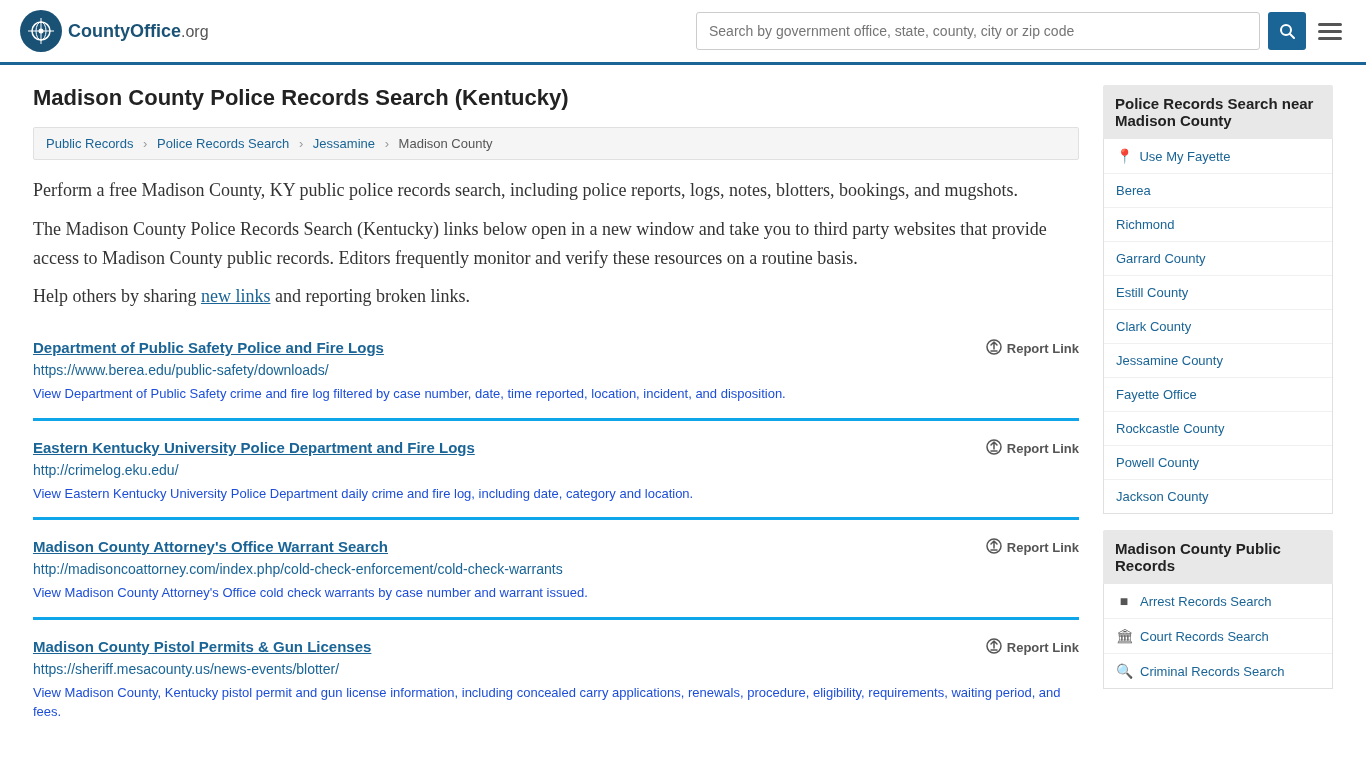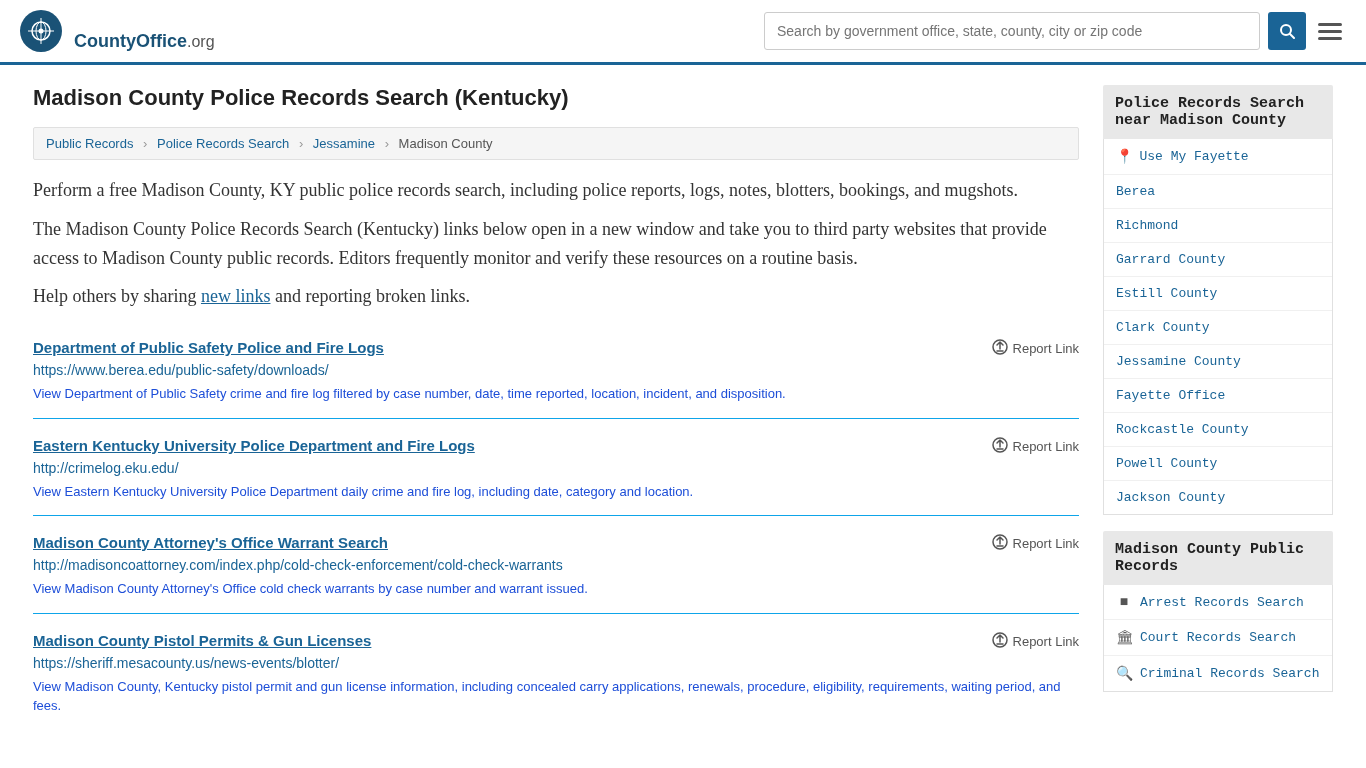--- a/index.html
+++ b/index.html
@@ -9,22 +9,22 @@
     .header {
       background: #fff;
       border-bottom: 3px solid #1a6496;
       padding: 10px 20px;
       display: flex;
       align-items: center;
       justify-content: space-between;
     }
     .logo-area {
       display: flex;
-      align-items: flex-end;
-      gap: 12px;
+      align-items: center;
+      gap: 6px;
     }
     .logo-circle {
       width: 42px;
       height: 42px;
       border-radius: 50%;
       background: #1a5276;
       display: flex;
       align-items: center;
       justify-content: center;
       color: #fff;
@@ -39,21 +39,21 @@
       color: #555;
       font-weight: normal;
       font-size: 16px;
     }
     .search-area {
       display: flex;
       align-items: center;
       gap: 8px;
     }
     .search-box {
-      width: 496px;
+      width: 564px;
       height: 38px;
       border: 1px solid #ccc;
       border-radius: 3px;
       padding: 0 12px;
       font-size: 14px;
       color: #999;
       outline: none;
     }
     .search-btn {
       width: 38px;
@@ -131,21 +131,21 @@
       margin-bottom: 10px;
       font-family: Liberation Serif, serif;
     }
     .description a {
       color: #1a6496;
       text-decoration: underline;
     }
 
     
     .result-item {
-      border-bottom: 1px solid #0ea5e9;
+      border-bottom: 3px solid #0ea5e9;
       padding: 18px 0 14px 0;
     }
     .result-item:last-child { border-bottom: none; }
 
     .result-header {
       display: flex;
       justify-content: space-between;
       align-items: flex-start;
       margin-bottom: 4px;
     }
@@ -158,41 +158,41 @@
     }
     .report-link {
       display: flex;
       align-items: center;
       gap: 5px;
       font-size: 13px;
       color: #555;
       cursor: pointer;
       white-space: nowrap;
       flex-shrink: 0;
+      font-weight: bold;
     }
     .report-icon {
       font-size: 15px;
       color: #555;
     }
     .result-url {
       font-size: 14px;
       color: #1a6496;
       margin-bottom: 6px;
     }
     .result-desc {
       font-size: 13px;
       color: #1d4ed8;
       line-height: 1.5;
     }
 
     
     .sidebar {
       width: 230px;
       flex-shrink: 0;
-      font-family: Liberation Mono, monospace;
     }
     .sidebar-section {
       margin-bottom: 16px;
     }
     .sidebar-header {
       background: #e8e8e8;
       padding: 10px 12px;
       font-size: 15px;
       font-weight: bold;
       color: #222;

